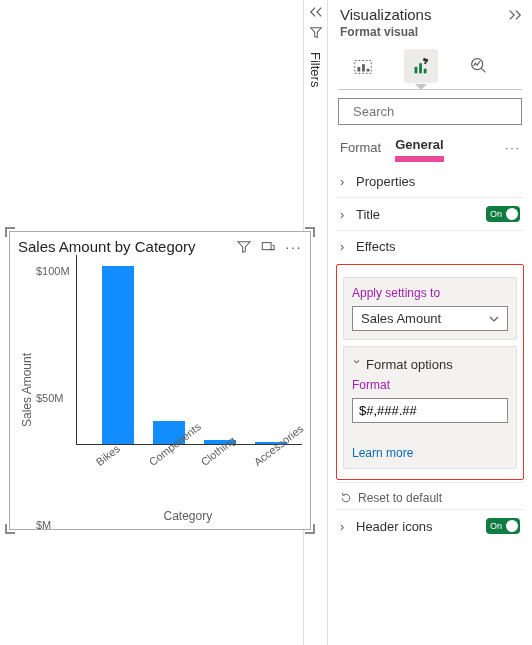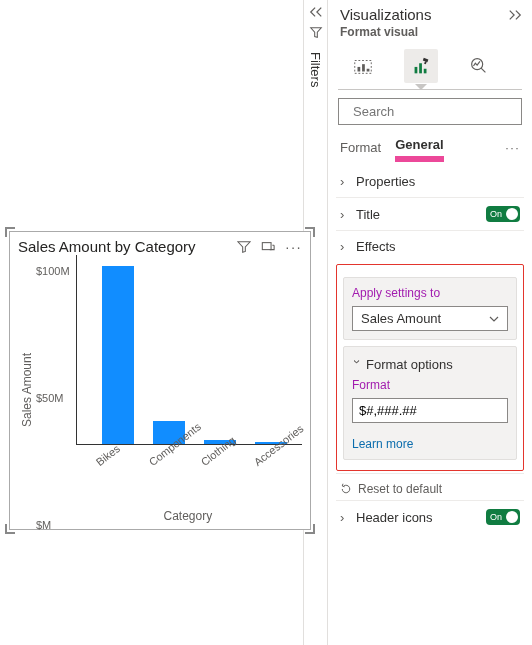--- a/index.html
+++ b/index.html
@@ -116,21 +116,21 @@
   }
   .card-label { font-size:12px; color:#a21caf; margin-bottom:6px; }
   .select-box {
     display:flex; justify-content:space-between; align-items:center;
     background:#fff; border:1px solid #8a8886; padding:4px 8px; font-size:13px; cursor:pointer;
   }
   .sub-head { display:flex; align-items:center; gap:4px; font-size:13px; margin:2px 0 6px 0; cursor:pointer;}
   .format-input {
     width:100%; border:1px solid #8a8886; padding:4px 6px; font-size:13px; outline:none;
   }
-  .learn-more { color:#0c6dad; font-size:12px; margin-top:14px; cursor:pointer; }
+  .learn-more { color:#0c6dad; font-size:12px; margin-top:23px; cursor:pointer; }
   .reset-row { display:flex; align-items:center; gap:6px; color:#605e5c; font-size:12px; padding:8px 4px 4px 4px; cursor:pointer; border-top:1px solid #edebe9;}
   svg { display:block; }
 </style>
 </head>
 <body>
 
 <div class="canvas">
   <div class="visual-wrap">
     <span class="corner tl"></span>
       <span class="corner tr"></span>

